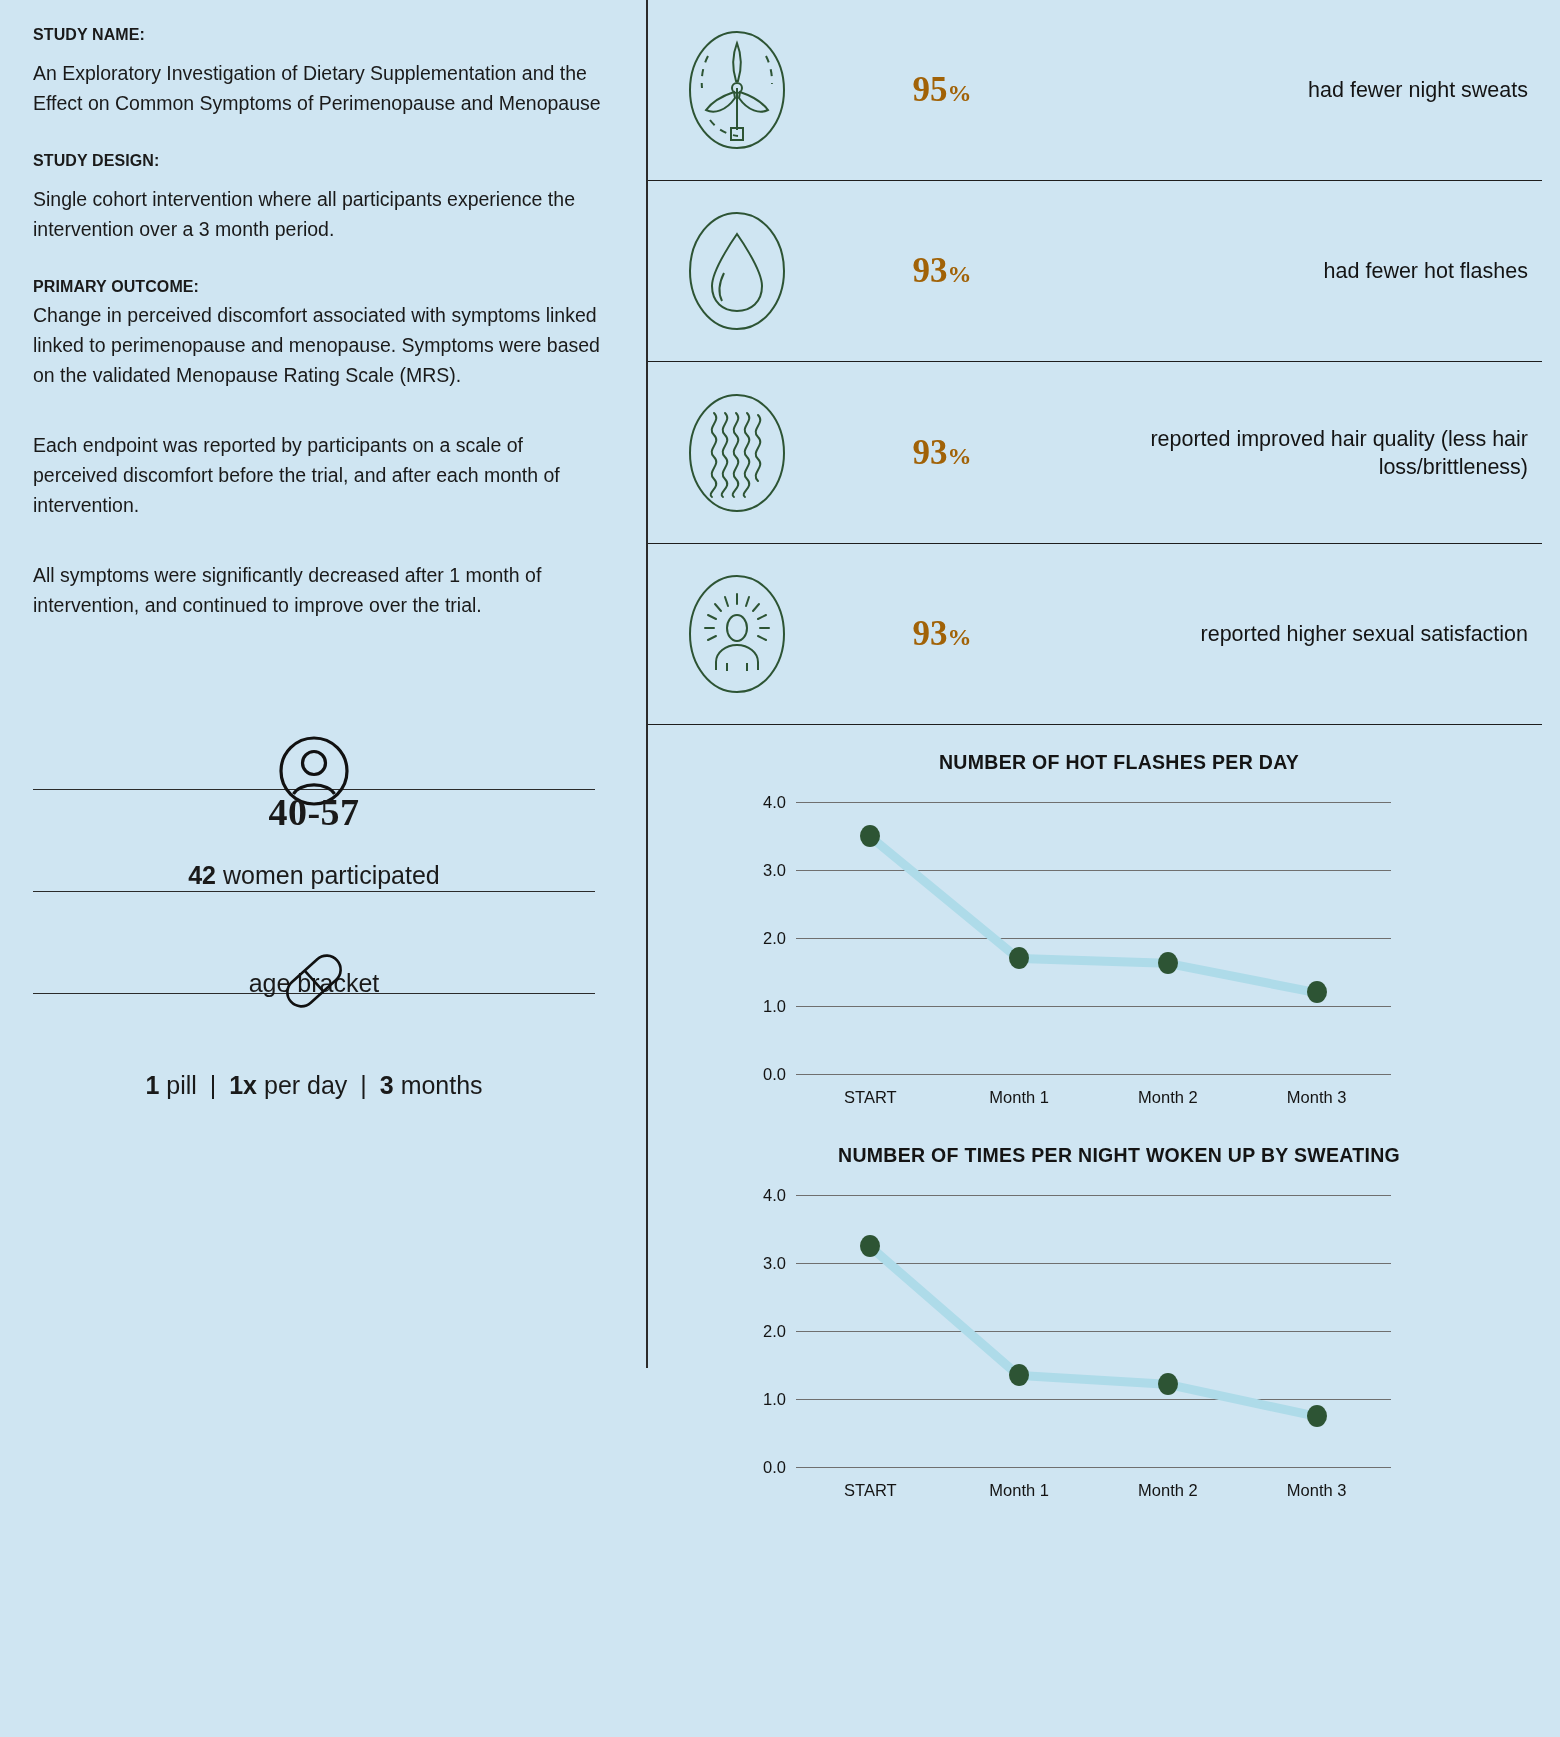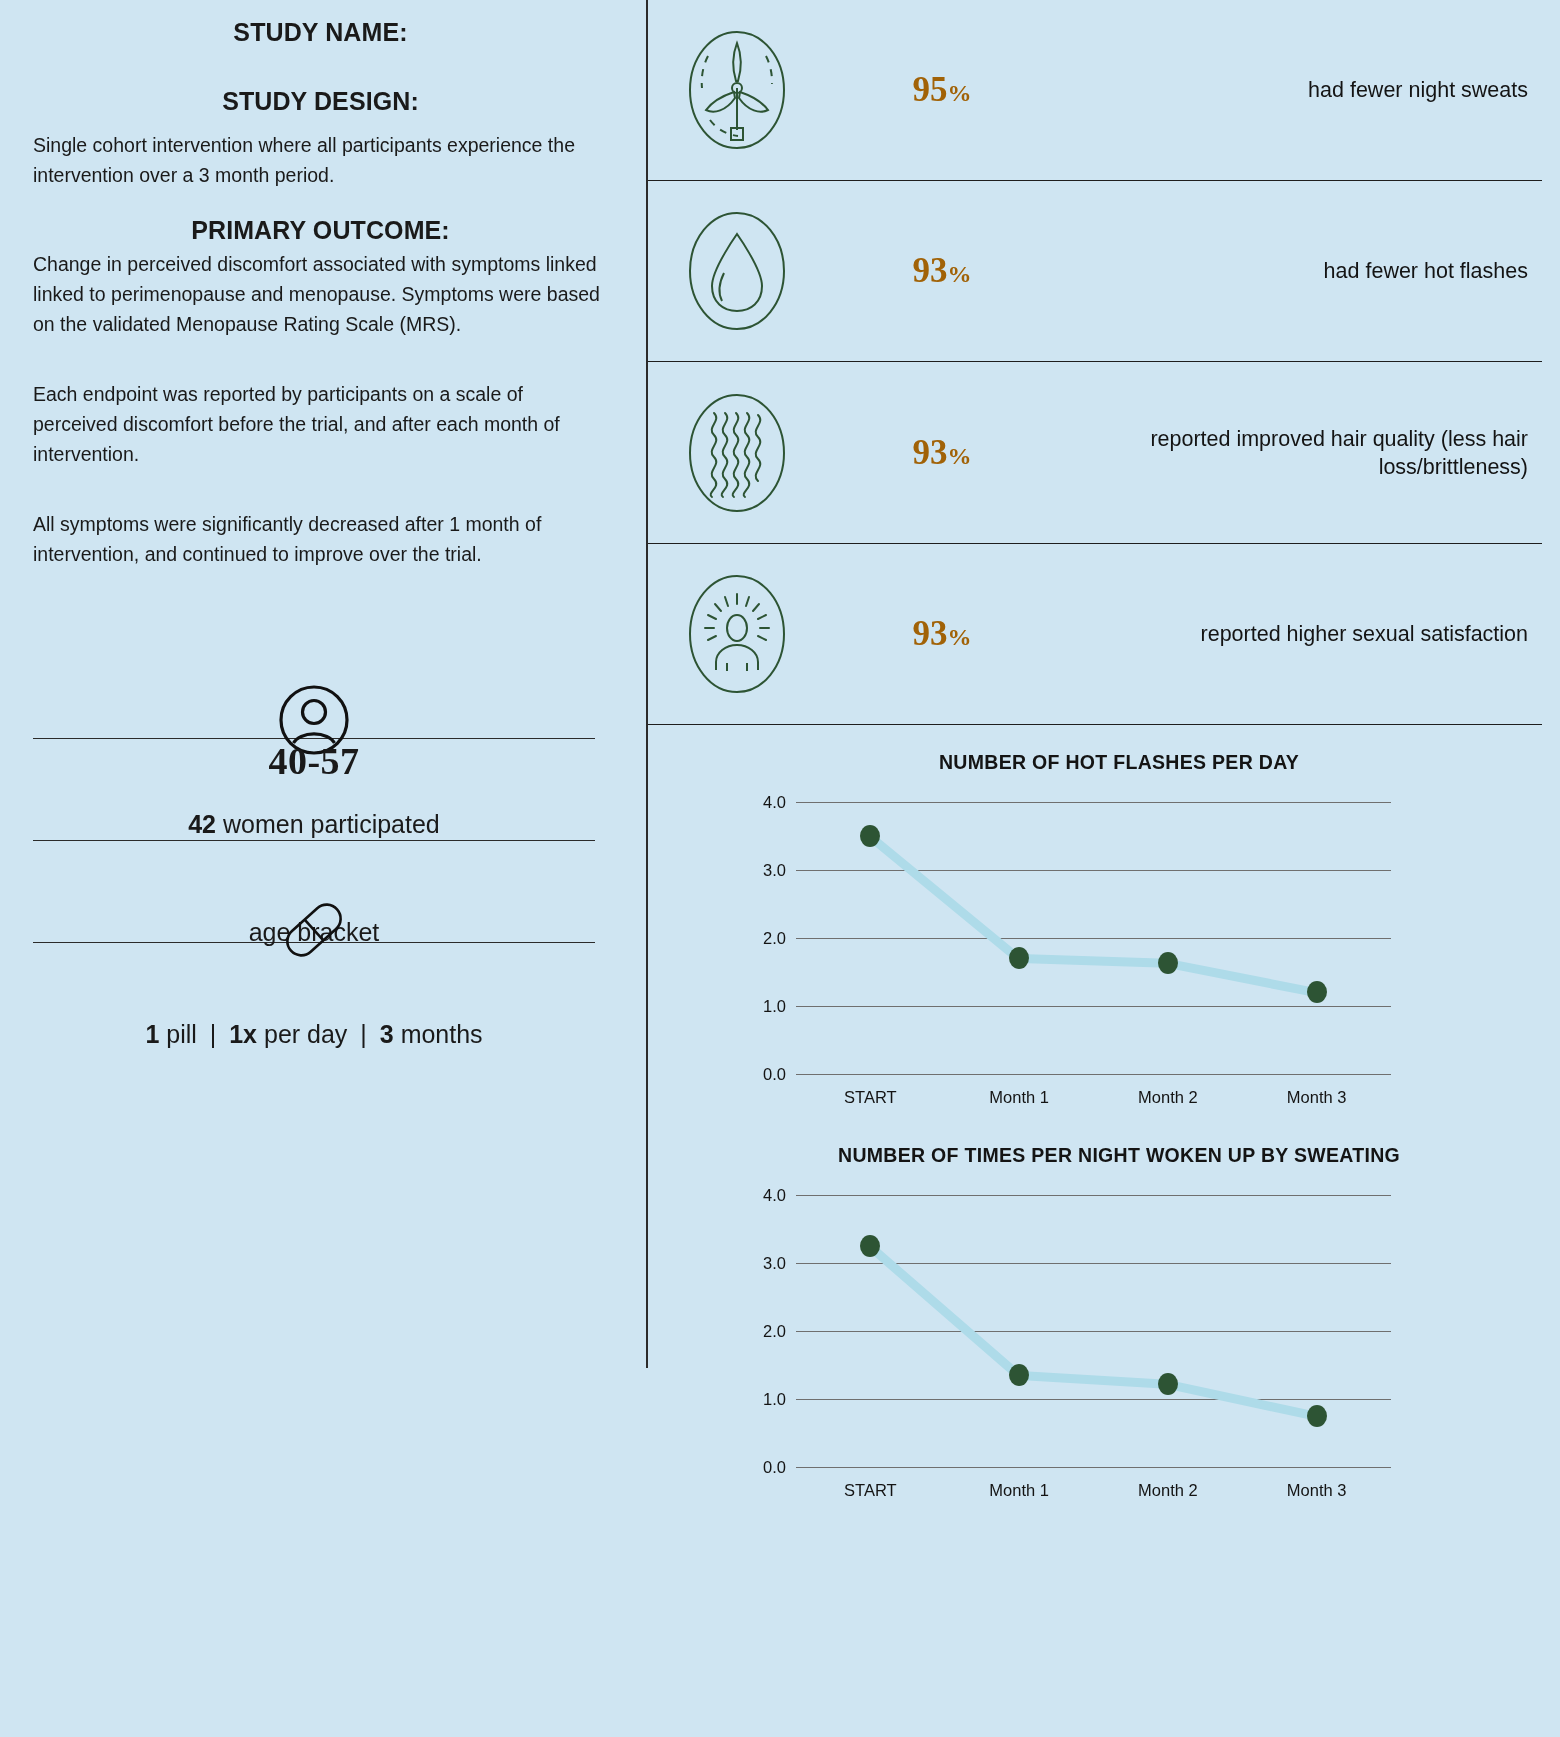--- a/index.html
+++ b/index.html
@@ -18,25 +18,24 @@
     padding: 18px 40px 0 33px;
     position: relative;
   }
   .vrule {
     position: absolute;
     left: 646px; top: 0;
     width: 2px; height: 1368px;
     background: #2b2b2b;
   }
   .lbl {
-    font-size: 25px;
+    font-size: 16px;
     font-weight: bold;
     letter-spacing: .1px;
-    margin: 0 0 14px 0;
-    text-align: center;
+    margin: 8px 0 14px 0;
   }
   .para {
     font-size: 19.5px;
     line-height: 30px;
     max-width: 585px;
   }
   .gap-b { height: 26px; }
   .gap-c { height: 40px; }
   .tight { margin-bottom: 4px; }
 
@@ -166,20 +165,21 @@
   }
 </style>
 </head>
 <body>
 
 <div class="page">
 
   <div class="left-col">
 
     <div class="lbl">STUDY NAME:</div>
+    <div class="para">An Exploratory Investigation of Dietary Supplementation and the Effect on Common Symptoms of Perimenopause and Menopause</div>
 
     <div class="gap-b"></div>
     <div class="lbl">STUDY DESIGN:</div>
     <div class="para">Single cohort intervention where all participants experience the intervention over a 3 month period.</div>
 
     <div class="gap-b"></div>
     <div class="lbl tight">PRIMARY OUTCOME:</div>
     <div class="para">Change in perceived discomfort associated with symptoms linked linked to perimenopause and menopause. Symptoms were based on the validated Menopause Rating Scale (MRS).</div>
 
     <div class="gap-c"></div>

